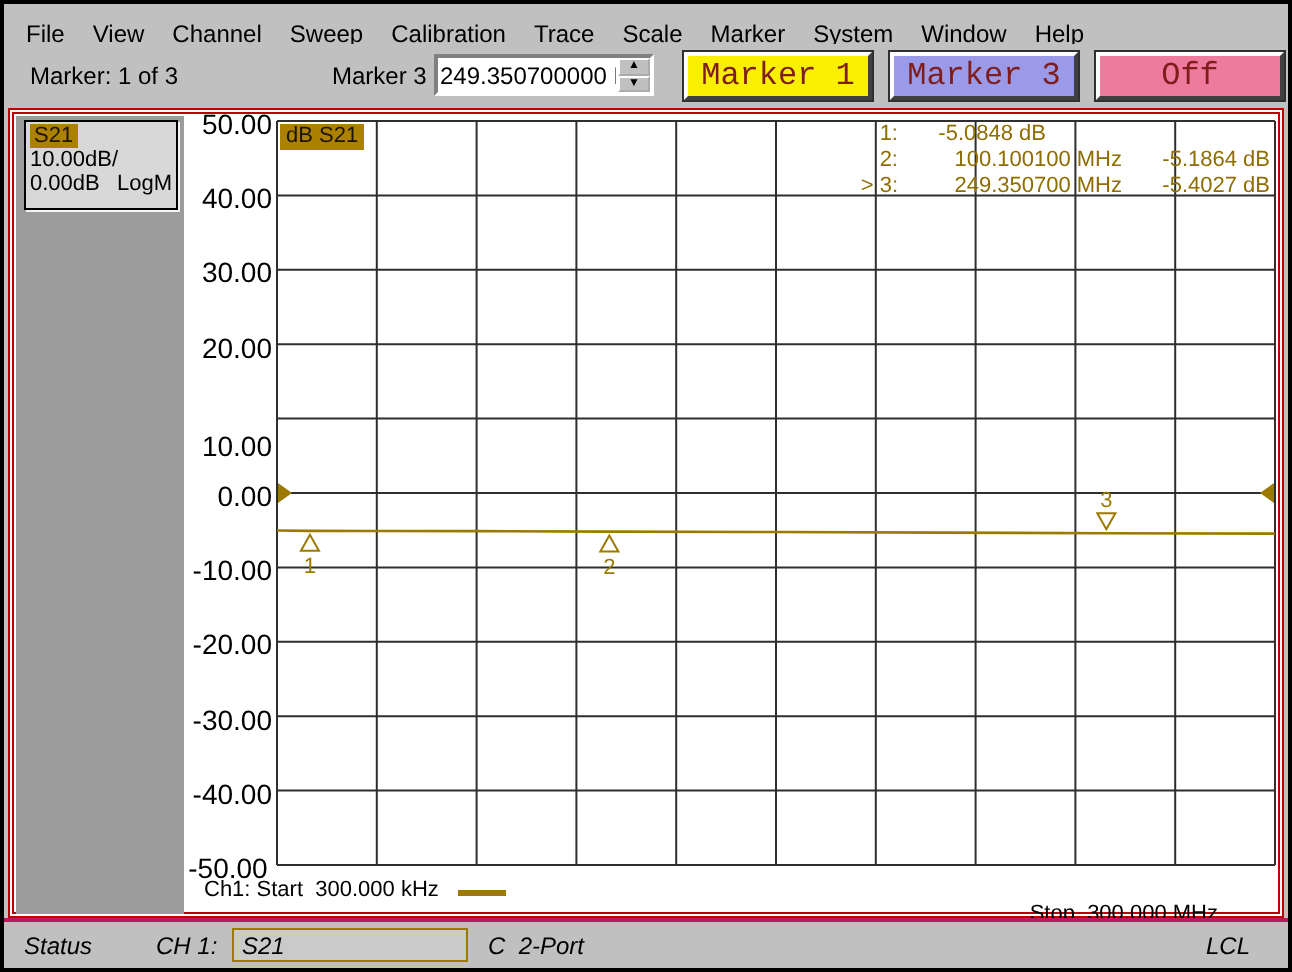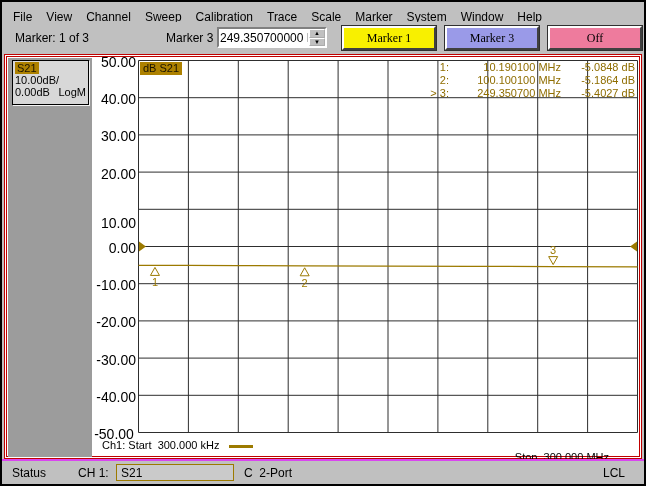--- a/index.html
+++ b/index.html
@@ -22,21 +22,21 @@
   #stim-label { left:164px; }
   .spinbox { position:absolute; left:215px; top:5px; width:110px; height:21px;
              background:#fff; border-top:2px solid #808080; border-left:2px solid #808080;
              border-bottom:2px solid #fff; border-right:2px solid #fff; display:flex; }
   .spinbox input { flex:1; border:0; outline:none; font-family:"Liberation Sans",sans-serif;
                    font-size:12px; padding:0 1px; width:90px; background:#fff; color:#000; }
   .spinner { width:16px; display:flex; flex-direction:column; }
   .spin-btn { flex:1; background:#c0c0c0; border:1px outset #fff; font-size:6px; line-height:6px;
               display:flex; align-items:center; justify-content:center; color:#000; cursor:default; }
   .btn-row { position:absolute; left:340px; top:4px; width:300px; height:24px; display:flex; gap:9px; }
-  .mk-btn { flex:1; font-family:Liberation Serif, serif; font-size:12px; color:#000000;
+  .mk-btn { flex:1; font-family:Liberation Mono, monospace; font-size:16px; color:#7f1d1d;
             border-top:2px solid #fdfdfd; border-left:2px solid #fdfdfd;
             border-right:2px solid #404040; border-bottom:2px solid #404040;
             outline:1px solid #303030; cursor:default; }
 
   
   .display { position:absolute; left:2px; top:52px; width:638px; height:405px;
              background:#fff; border:1px solid #c00000;
              box-shadow: inset 0 0 0 1px #ffffff, inset 0 0 0 2px #c00000; }
   .sidebar { position:absolute; left:3px; top:3px; width:84px; height:399px; background:#9c9c9c; }
   .trace-box { position:absolute; left:4px; top:2px; width:77px; height:45px;
@@ -56,21 +56,21 @@
   .mk-pre { width:30px; text-align:right; }
   .mk-freq { width:112px; text-align:right; }
   .mk-val { width:74px; text-align:right; }
   .xannot { position:absolute; left:0; right:0; top:381px; height:14px; font-size:11px; color:#000; }
   .xannot .start { position:absolute; left:10px; white-space:pre; }
   .xannot .stop  { position:absolute; right:29px; white-space:pre;margin-top:12px; }
   .trace-dash { position:absolute; left:137px; top:6px; width:24px; height:3px; background:#9c7a00; }
 
   
   .statusbar { position:absolute; left:0; bottom:0; width:642px; height:25px;
-               background:#c0c0c0; border-top:2px solid #d946ef; font-size:12px; color:#000; }
+               background:#c0c0c0; border-top:2px solid #be185d; font-size:12px; color:#000;font-style:italic; }
   .statusbar span { position:absolute; top:5px; }
   #st-label { left:10px; }
   #st-ch { left:76px; }
   .meas-box { position:absolute; left:114px; top:3px; width:118px; height:17px;
               background:#cacaca; border:1px solid #9c7a00; font-size:12px;
               padding:1px 4px; color:#000; }
   #st-cal { left:242px; white-space:pre; }
   #st-lcl { left:601px; }
 </style>
 </head>
@@ -173,21 +173,20 @@
             </g>
             <g>
               <polygon points="410.669,196.59804400000002 419.669,196.59804400000002 415.169,204.59804400000002" fill="none" stroke="#9c7a00"></polygon>
               <text x="415.169" y="193.59804400000002" text-anchor="middle" font-size="11" fill="#9c7a00">3</text>
             </g>
           </svg>
         <div class="trace-label">dB S21</div>
         <div class="marker-table" id="marker-table">
             <div class="mk-row">
               <span class="mk-pre">1:</span>
-              <span class="mk-freq">10.190100 MHz</span>
               <span class="mk-val">-5.0848 dB</span>
             </div>
             <div class="mk-row">
               <span class="mk-pre">2:</span>
               <span class="mk-freq">100.100100 MHz</span>
               <span class="mk-val">-5.1864 dB</span>
             </div>
             <div class="mk-row">
               <span class="mk-pre">&gt; 3:</span>
               <span class="mk-freq">249.350700 MHz</span>

